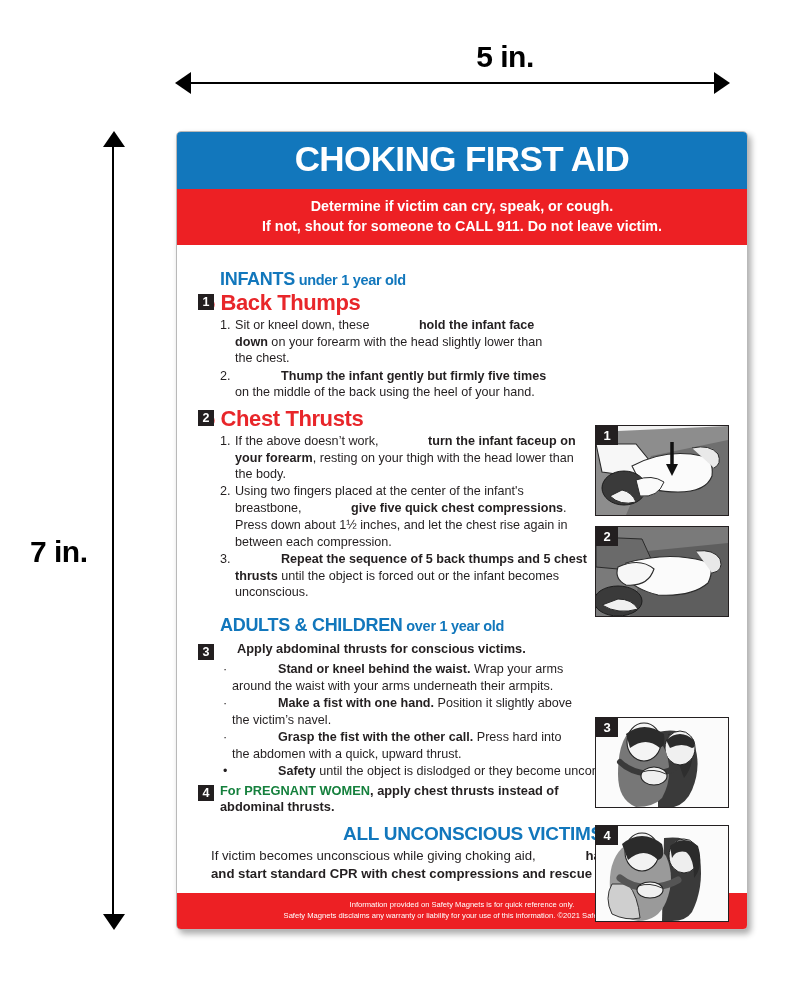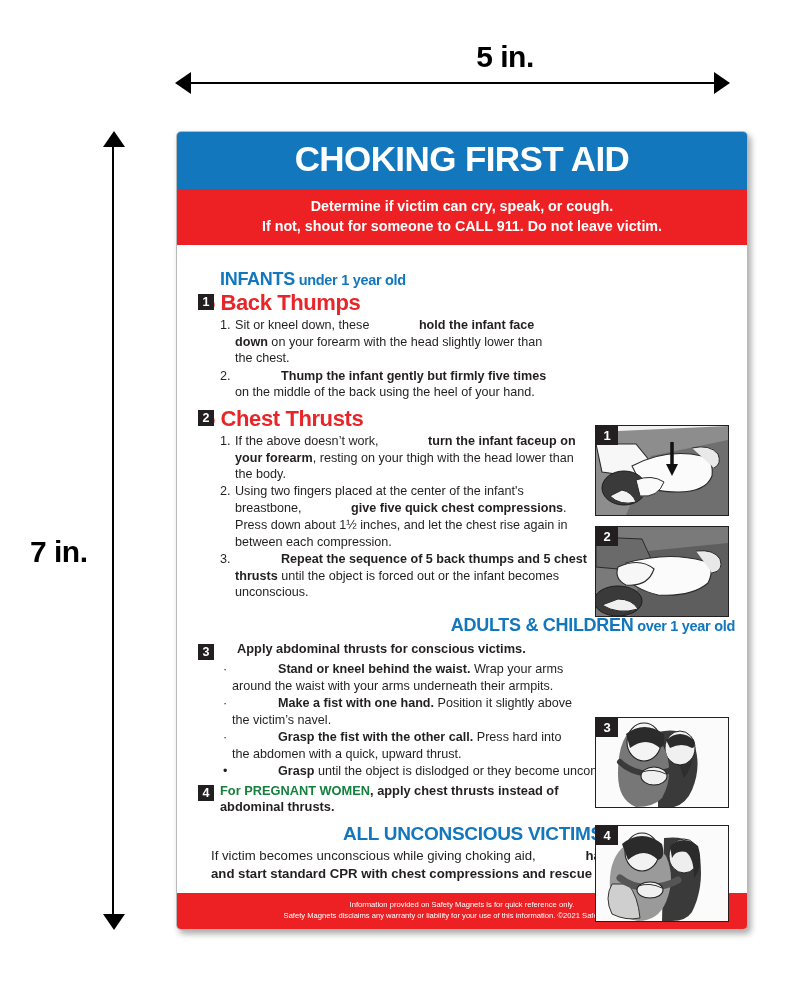--- a/index.html
+++ b/index.html
@@ -288,39 +288,39 @@
         </li>
         <li>
           <span class="marker">2.</span><span>Using two fingers placed at the center of the infant's breastbone, </span><b>give five quick chest compressions</b><span>. Press down about 1½ inches, and let the chest rise again in between each compression.</span>
         </li>
         <li>
           <span class="marker">3.</span><span></span><b>Repeat the sequence of 5 back thumps and 5 chest thrusts</b><span> until the object is forced out or the infant becomes unconscious.</span>
         </li>
       </ol>
     </div>
 
-    <div class="section-head" style="margin-top:14px;text-align:right;">
+    <div class="section-head" style="margin-top:14px;">
       <span>ADULTS &amp; CHILDREN</span><span class="sub"> over 1 year old</span>
     </div>
 
     <div class="step" id="step3" style="margin-top:5px;">
       <div class="badge">3</div>
       <div class="step-sub">Apply abdominal thrusts for conscious victims.</div>
       <ul class="steps" style="margin-right:160px; margin-top:4px;">
         <li>
           <span class="marker">·</span><b>Stand or kneel behind the waist.</b><span> Wrap your arms around the waist with your arms underneath their armpits.</span>
         </li>
         <li>
           <span class="marker">·</span><b>Make a fist with one hand.</b><span> Position it slightly above the victim’s navel.</span>
         </li>
         <li>
           <span class="marker">·</span><b>Grasp the fist with the other call.</b><span> Press hard into the abdomen with a quick, upward thrust.</span>
         </li>
         <li style="margin-right:-150px;">
-          <span class="marker">•</span><b>Grasp</b><span> until the object is dislodged or they become unconscious.</span>
+          <span class="marker">•</span><b>Safety</b><span> until the object is dislodged or they become unconscious.</span>
         </li>
       </ul>
     </div>
 
     <div class="step" id="step4">
       <div class="badge">4</div>
       <div class="line" style="margin-right:160px;">
         <span class="red">For PREGNANT WOMEN</span><span>, apply chest thrusts instead of abdominal thrusts.</span>
       </div>
     </div>

